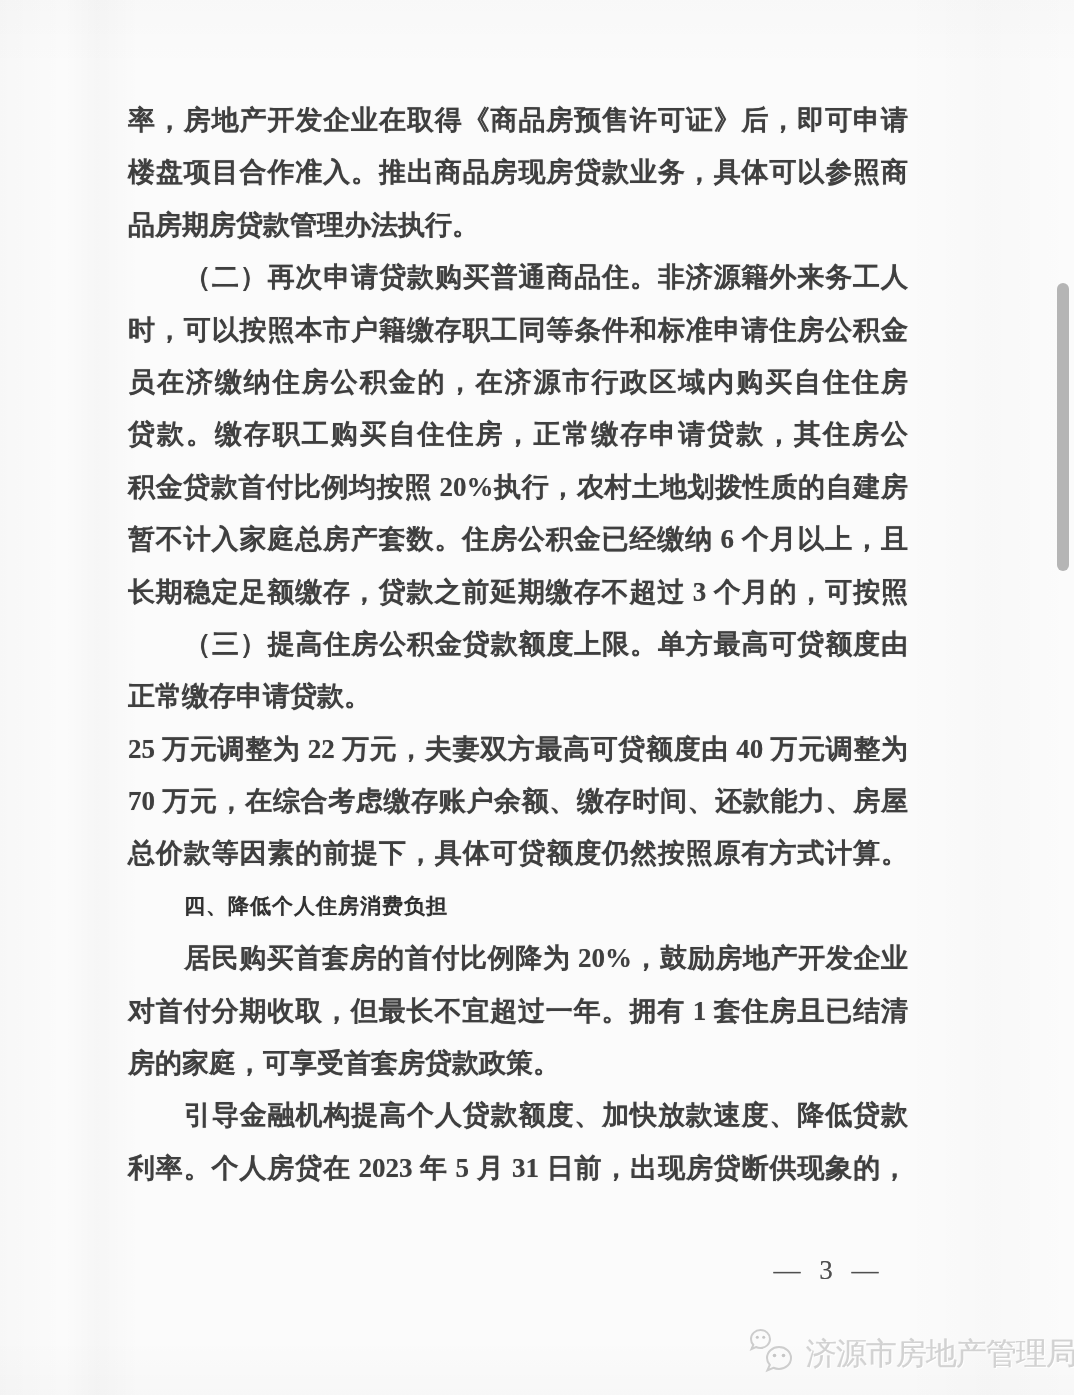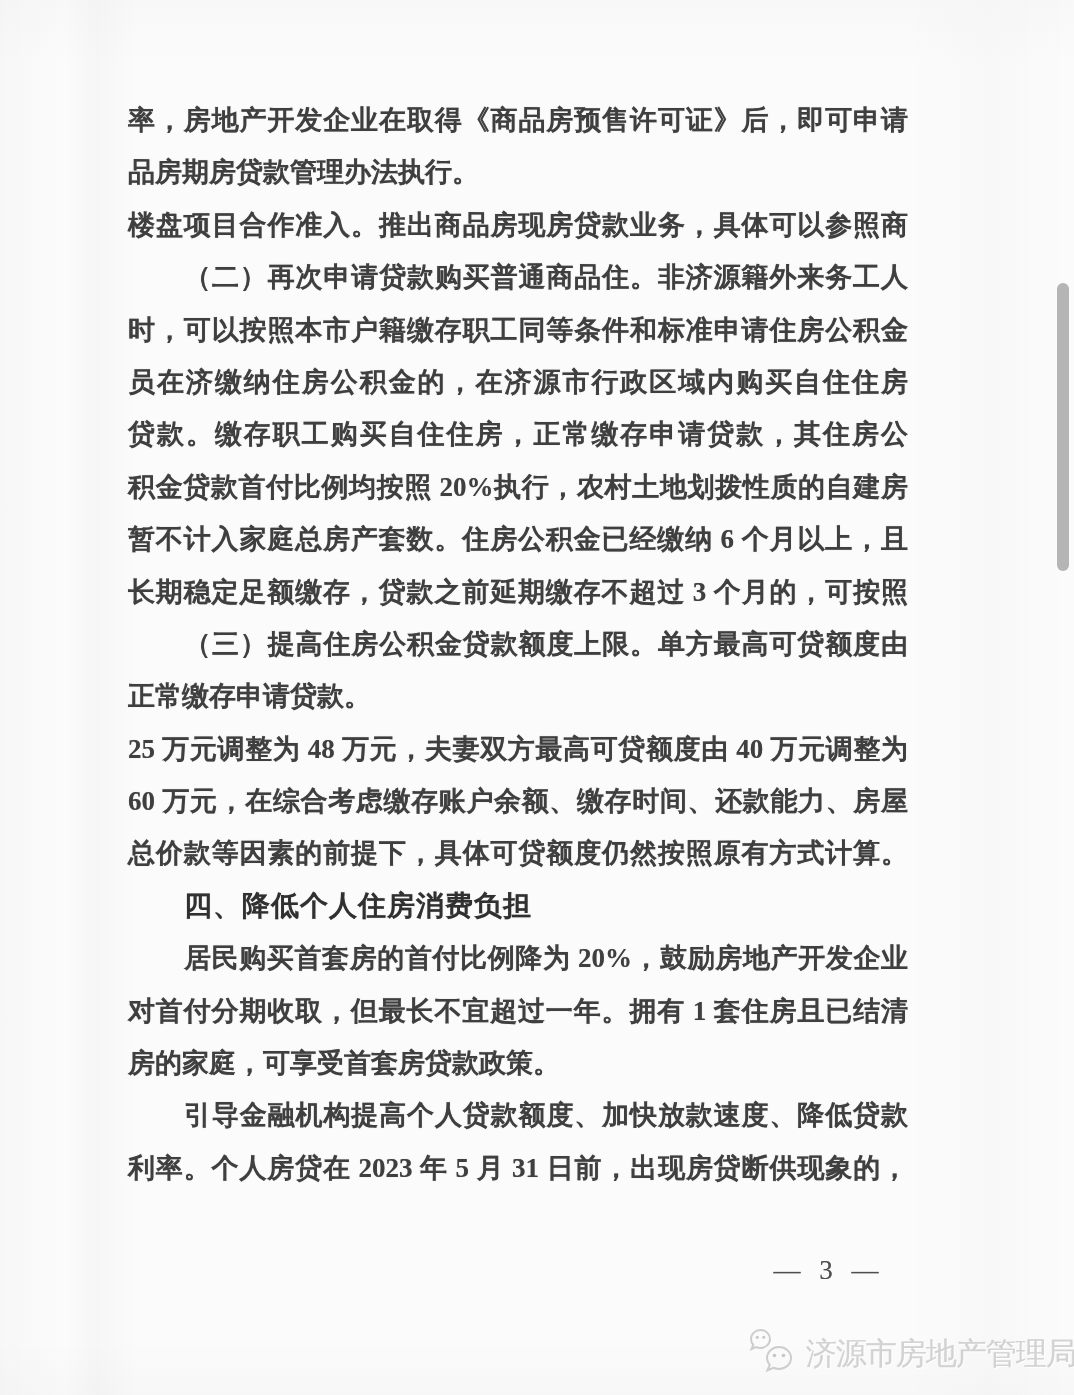--- a/index.html
+++ b/index.html
@@ -60,21 +60,21 @@
   }
   .line.justify {
     white-space: normal;
     text-align-last: justify;
   }
   .line.indent { text-indent: 56px; }
   .line.heading {
     font-family: "Liberation Sans", "DejaVu Sans", sans-serif;
     font-weight: 700;
     color: var(--heading-text);
-    font-size: 28px;
+    font-size: 21px;
     letter-spacing: 1px;
   }
   .page-number {
     position: absolute;
     left: 744px;
     top: 1255px;
     width: 170px;
     text-align: center;
     font-size: 27px;
     letter-spacing: 6px;
@@ -108,33 +108,33 @@
     background: var(--scrollbar-thumb);
   }
 </style>
 </head>
 <body>
 
 <div class="page">
 
   <div class="doc-lines">
       <div class="line justify">率，房地产开发企业在取得《商品房预售许可证》后，即可申请</div>
+      <div class="line justify">楼盘项目合作准入。推出商品房现房贷款业务，具体可以参照商</div>
       <div class="line">品房期房贷款管理办法执行。</div>
-      <div class="line justify">楼盘项目合作准入。推出商品房现房贷款业务，具体可以参照商</div>
       <div class="line indent justify">（二）再次申请贷款购买普通商品住。非济源籍外来务工人</div>
       <div class="line justify">时，可以按照本市户籍缴存职工同等条件和标准申请住房公积金</div>
       <div class="line justify">员在济缴纳住房公积金的，在济源市行政区域内购买自住住房</div>
       <div class="line justify">贷款。缴存职工购买自住住房，正常缴存申请贷款，其住房公</div>
       <div class="line justify">积金贷款首付比例均按照 20%执行，农村土地划拨性质的自建房</div>
       <div class="line justify">暂不计入家庭总房产套数。住房公积金已经缴纳 6 个月以上，且</div>
       <div class="line justify">长期稳定足额缴存，贷款之前延期缴存不超过 3 个月的，可按照</div>
       <div class="line indent justify">（三）提高住房公积金贷款额度上限。单方最高可贷额度由</div>
       <div class="line">正常缴存申请贷款。</div>
-      <div class="line justify">25 万元调整为 48 万元，夫妻双方最高可贷额度由 40 万元调整为</div>
-      <div class="line justify">60 万元，在综合考虑缴存账户余额、缴存时间、还款能力、房屋</div>
+      <div class="line justify">25 万元调整为 22 万元，夫妻双方最高可贷额度由 40 万元调整为</div>
+      <div class="line justify">70 万元，在综合考虑缴存账户余额、缴存时间、还款能力、房屋</div>
       <div class="line justify">总价款等因素的前提下，具体可贷额度仍然按照原有方式计算。</div>
       <div class="line indent heading">四、降低个人住房消费负担</div>
       <div class="line indent justify">居民购买首套房的首付比例降为 20%，鼓励房地产开发企业</div>
       <div class="line justify">对首付分期收取，但最长不宜超过一年。拥有 1 套住房且已结清</div>
       <div class="line">房的家庭，可享受首套房贷款政策。</div>
       <div class="line indent justify">引导金融机构提高个人贷款额度、加快放款速度、降低贷款</div>
       <div class="line justify">利率。个人房贷在 2023 年 5 月 31 日前，出现房贷断供现象的，</div>
     </div>
 
   <div class="page-number">— 3 —</div>

